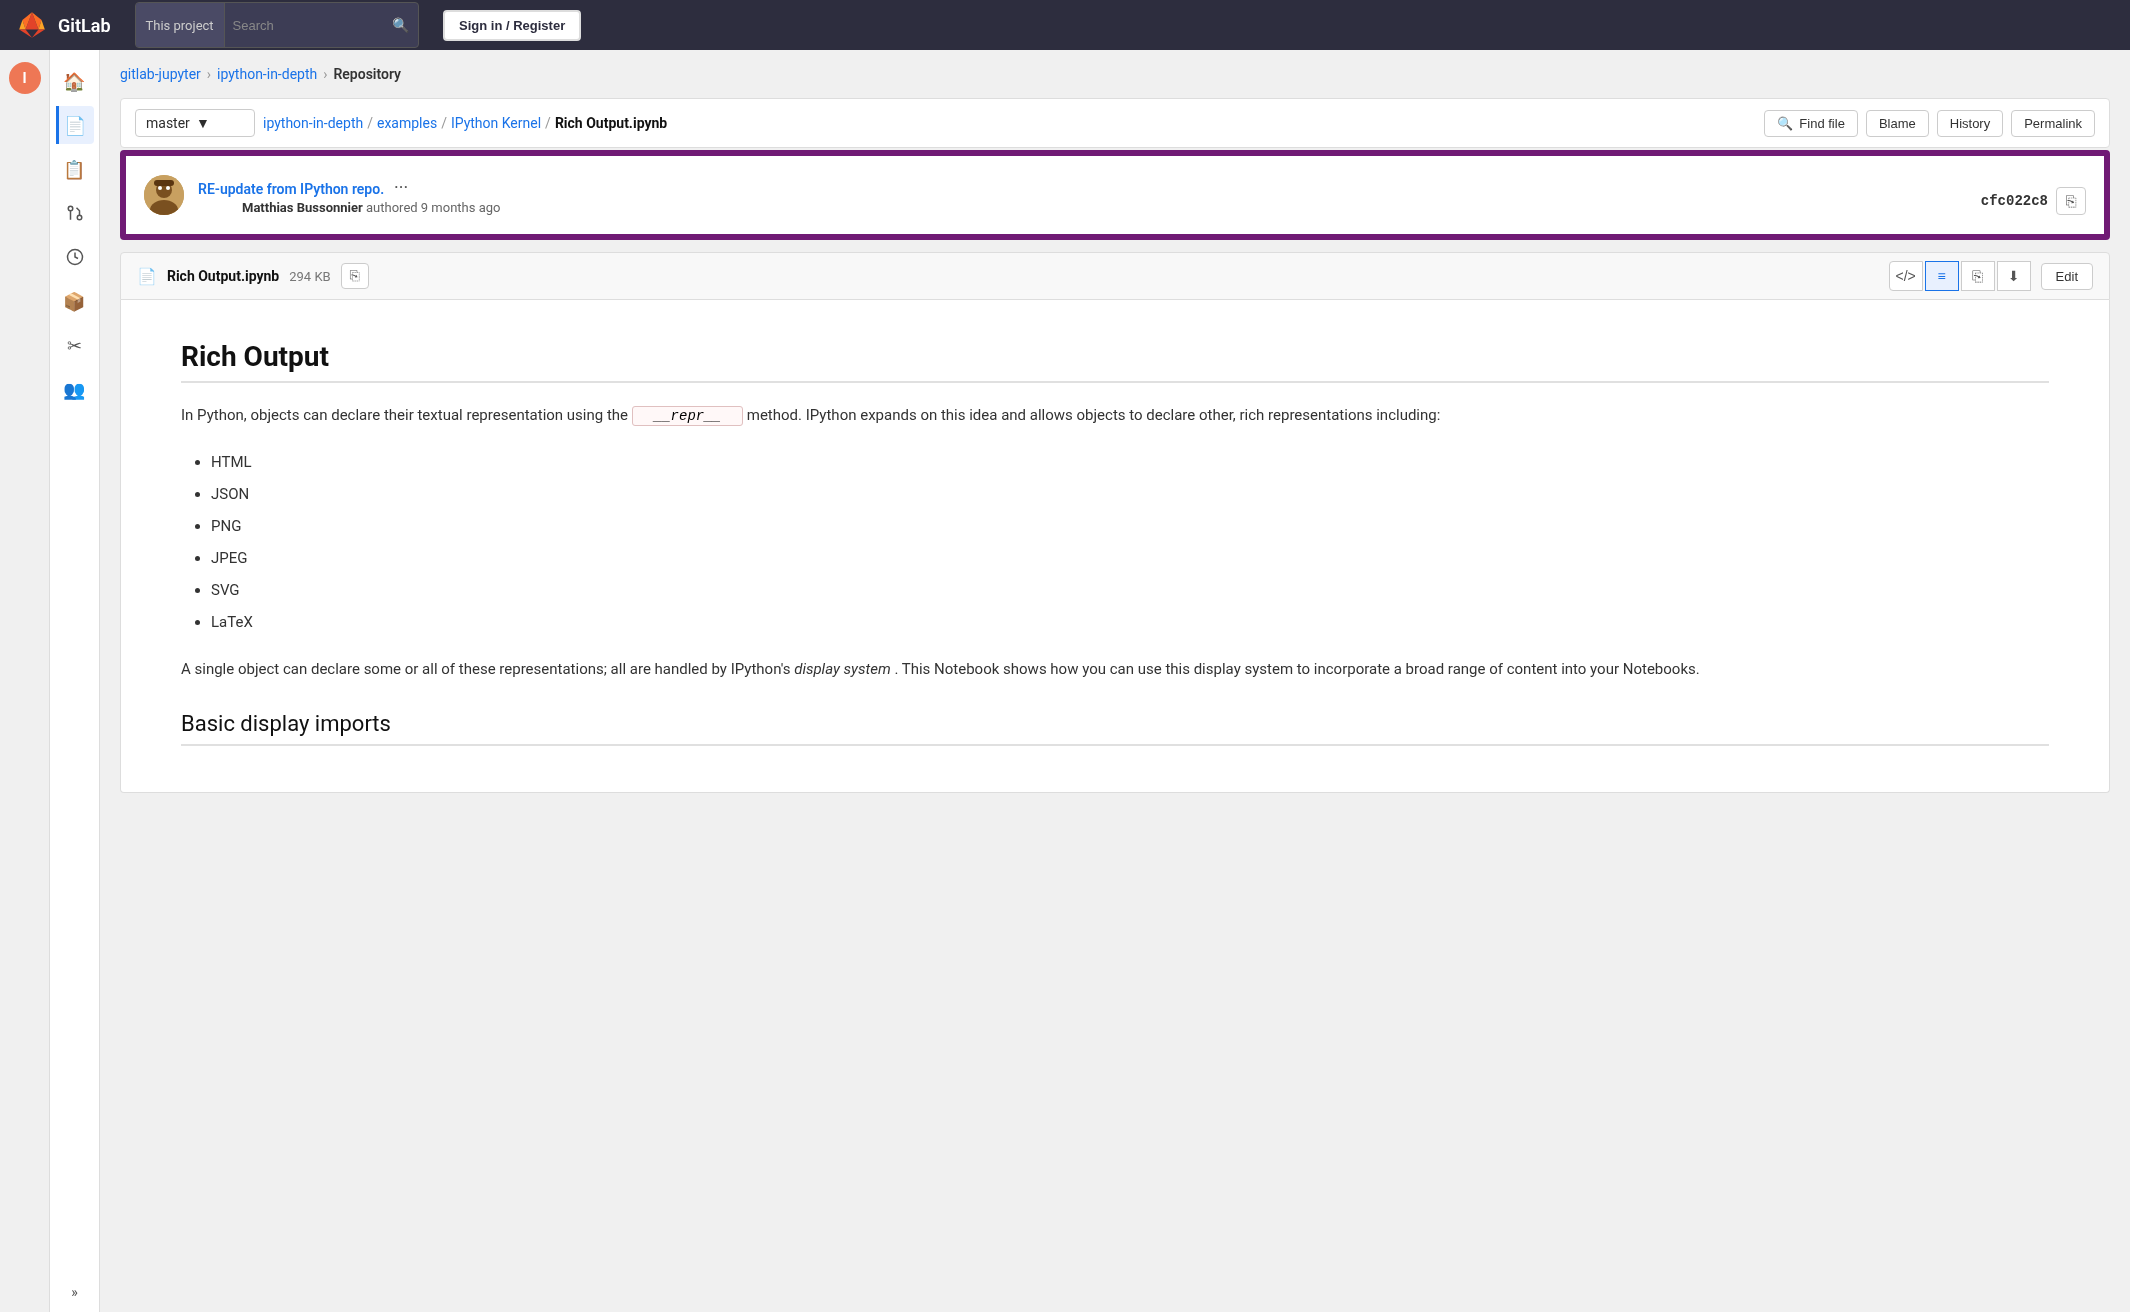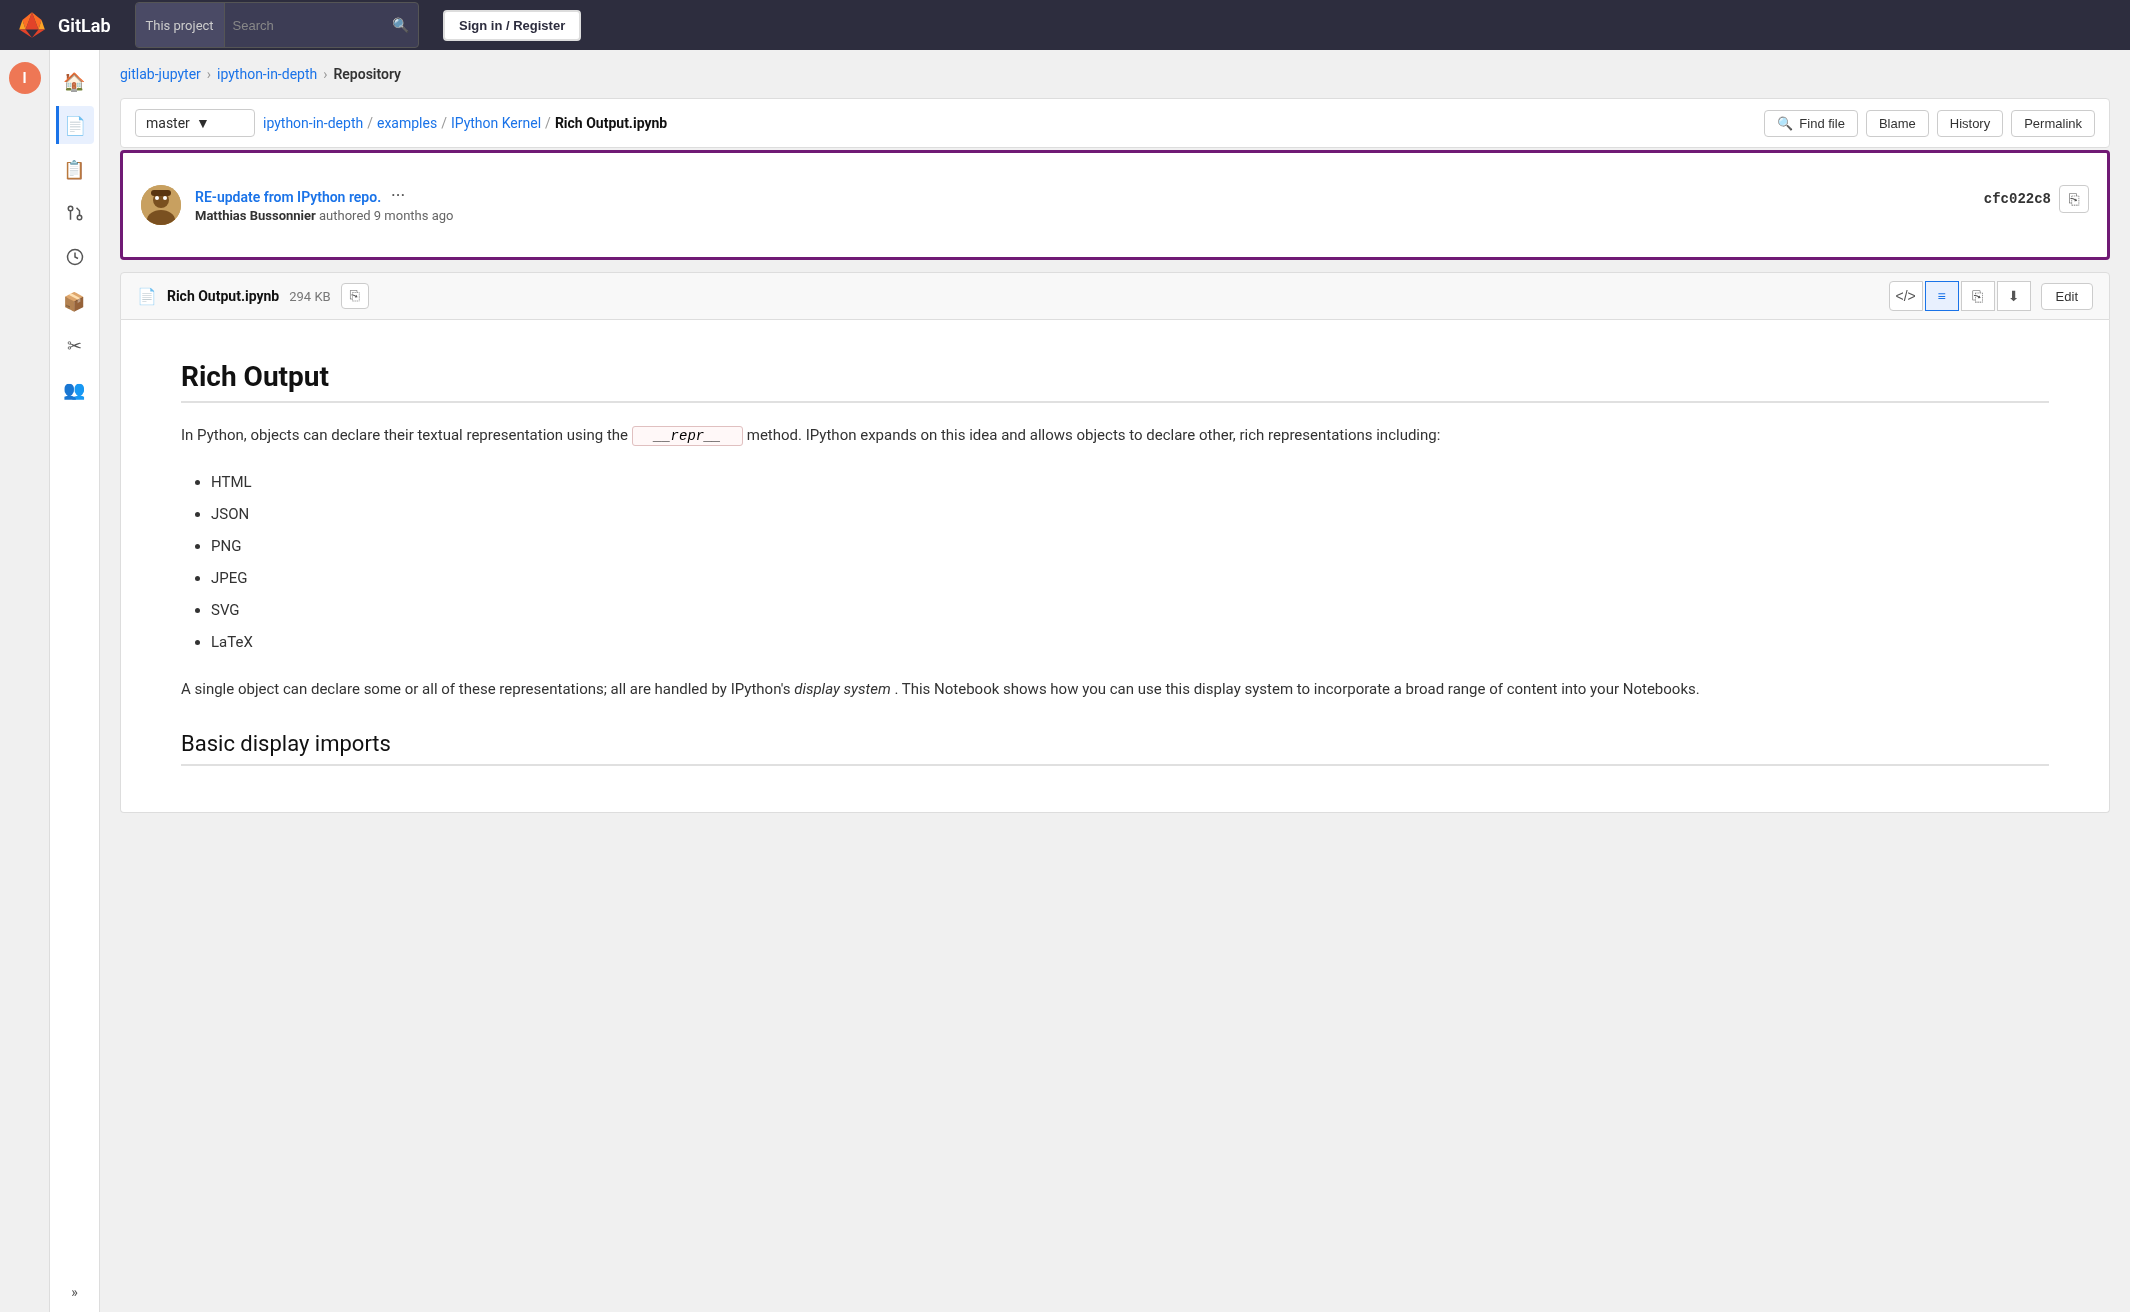--- a/index.html
+++ b/index.html
@@ -231,25 +231,25 @@
       padding: 5px 12px;
       cursor: pointer;
       background: white;
       font-size: 13px;
       color: #333;
     }
 
     
     .commit-card {
       background: white;
-      border: 3px solid #701a75;
-      border-radius: 4px;
-      padding: 32px 18px;
-      display: flex;
-      align-items: flex-start;
+      border: 6px solid #701a75;
+      border-radius: 4px;
+      padding: 19px 18px;
+      display: flex;
+      align-items: flex-end;
       gap: 14px;
       margin-bottom: 2px;
     }
     .commit-avatar {
       width: 40px;
       height: 40px;
       border-radius: 50%;
       background: #c0a060;
       display: flex;
       align-items: center;
@@ -268,20 +268,21 @@
     .commit-dots {
       font-size: 18px;
       color: #555;
       cursor: pointer;
       padding: 0 6px;
     }
     .commit-meta {
       font-size: 13px;
       color: #666;
       margin-top: 2px;
+      margin-left: 44px;
     }
     .commit-meta strong { color: #333; }
     .commit-hash-area {
       display: flex;
       align-items: center;
       gap: 8px;
       margin-left: auto;
     }
     .commit-hash {
       font-family: 'Courier New', monospace;

